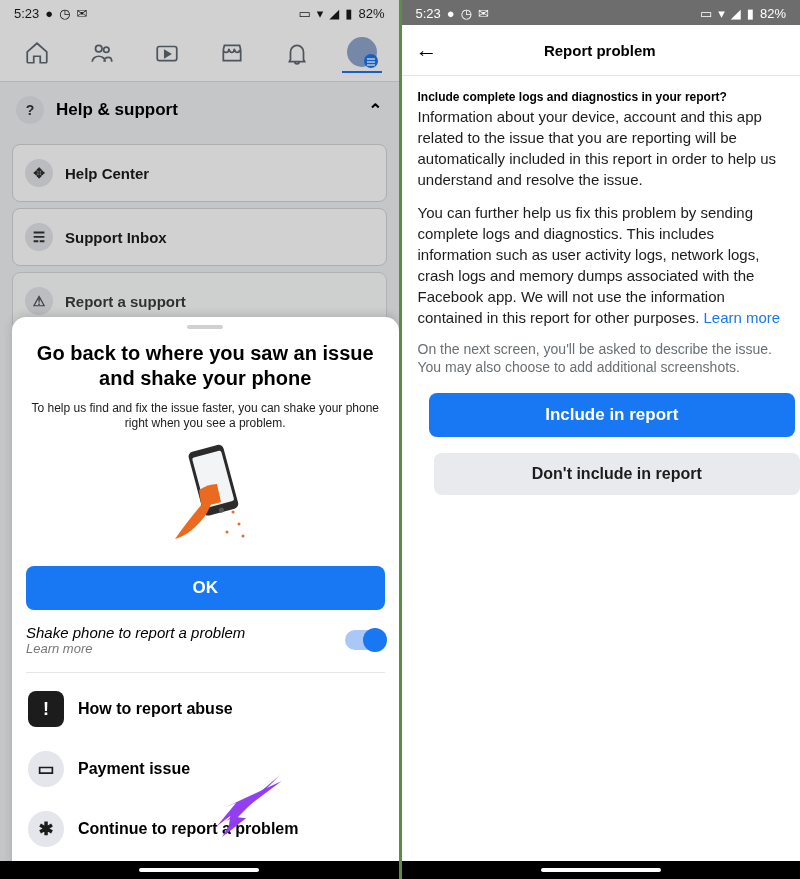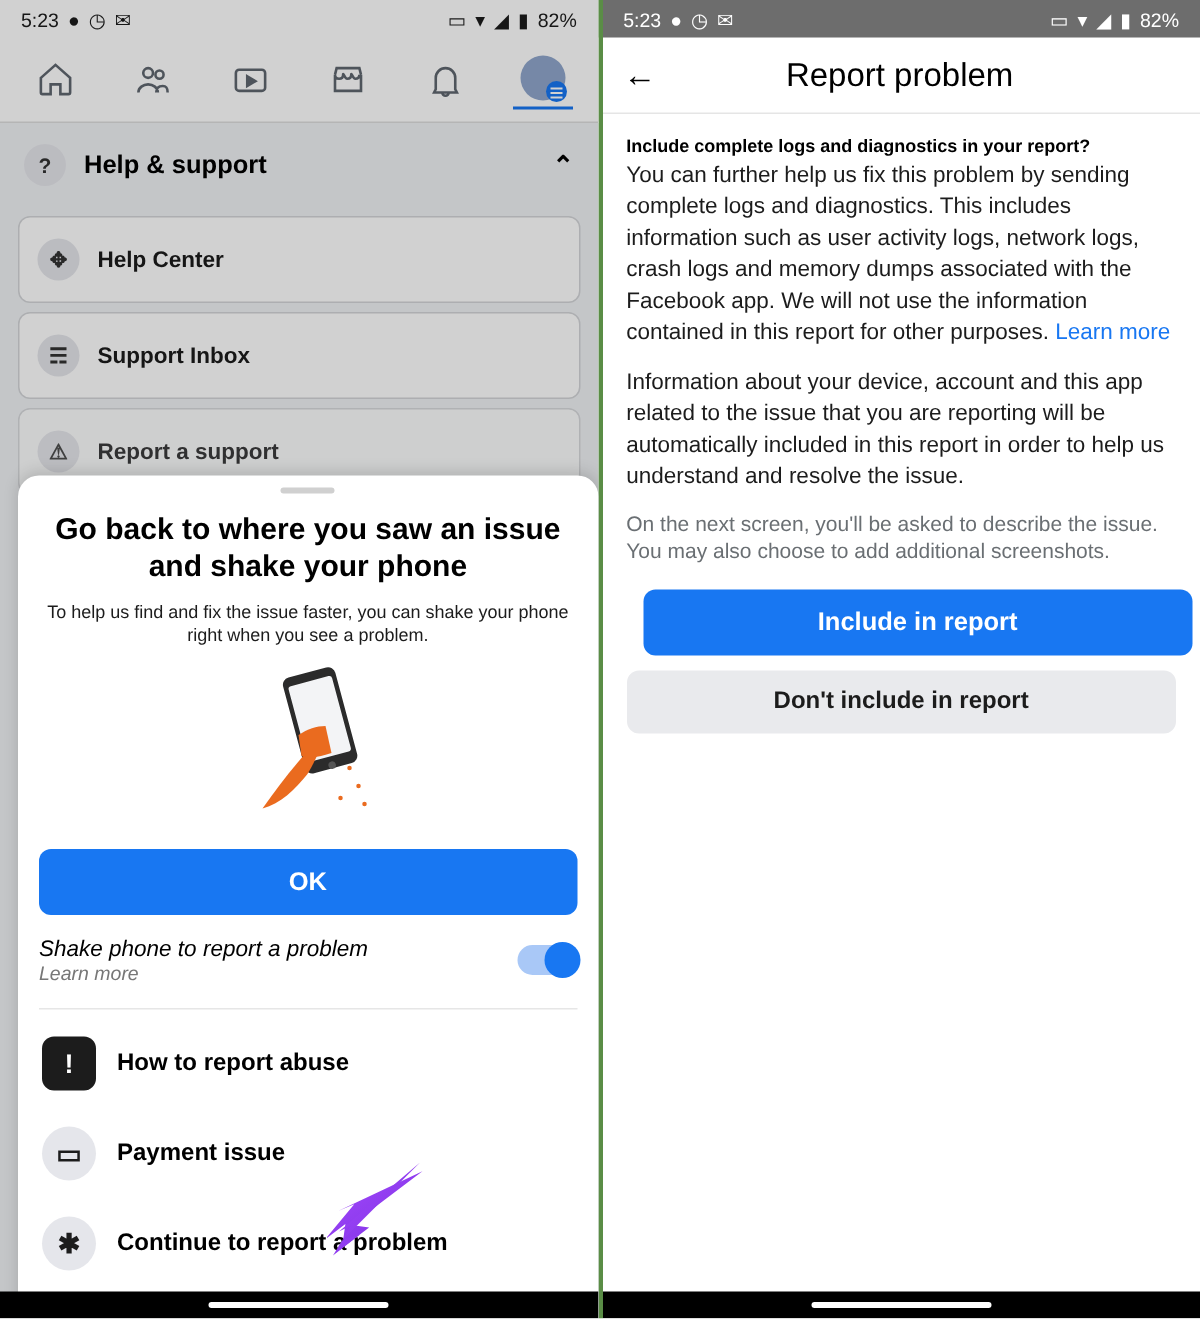--- a/index.html
+++ b/index.html
@@ -37,21 +37,21 @@
   .sheet-divider { height:1px; background:#e6e6e6; margin:6px 14px; }
   .action-row { display:flex; align-items:center; gap:14px; padding:12px 16px; font-size:16px; font-weight:600; }
   .action-icn { width:36px;height:36px;border-radius:50%;background:#e5e6eb;display:flex;align-items:center;justify-content:center;color:#1c1c1c; font-size:18px;}
   .arrow-annot { position:absolute; bottom:40px; left:218px; width:68px; height:68px; z-index:20; pointer-events:none;}
   .gesture-bar { position:absolute; bottom:0; left:0; right:0; height:18px; background:#000; z-index:30; display:flex;justify-content:center;align-items:center;}
   .gesture-bar::after{content:"";width:120px;height:4px;background:#fff;border-radius:2px;}
   
   .r-status { background:#6d6d6d; color:#fff; }
   .r-header { display:flex; align-items:center; padding:12px 14px; border-bottom:1px solid #e5e5e5; }
   .back-icn { font-size:22px; font-weight:600; }
-  .r-title { flex:1; text-align:center; font-size:22px; font-weight:400; margin-left:-24px;}
+  .r-title { flex:1; text-align:center; font-size:15px; font-weight:700; margin-left:-24px;}
   .r-body { padding:14px 16px; }
   .r-heading { font-size:12px; font-weight:700; margin-bottom:0; line-height:1.3;}
   .r-para { font-size:15px; color:#1c1c1c; margin-bottom:12px; line-height:1.4;}
   .r-para .link{ color:#1877f2; }
   .r-hint { font-size:14px; color:#6a6f73; line-height:1.35; margin-bottom:16px;}
 </style>
 </head>
 <body>
 
 <div class="wrap">
@@ -208,25 +208,25 @@
       </div>
     </div>
 
     <div class="r-header">
       <span class="back-icn">←</span>
       <span class="r-title">Report problem</span>
     </div>
 
     <div class="r-body">
       <div class="r-heading">Include complete logs and diagnostics in your report?</div>
+      <p class="r-para">Information about your device, account and this app related to the issue that you are reporting will be automatically included in this report in order to help us understand and resolve the issue.</p>
       <p class="r-para">
         <span>You can further help us fix this problem by sending complete logs and diagnostics. This includes information such as user activity logs, network logs, crash logs and memory dumps associated with the Facebook app. We will not use the information contained in this report for other purposes. </span><span class="link">Learn more</span>
       </p>
-      <p class="r-para">Information about your device, account and this app related to the issue that you are reporting will be automatically included in this report in order to help us understand and resolve the issue.</p>
       <p class="r-hint">On the next screen, you'll be asked to describe the issue. You may also choose to add additional screenshots.</p>
       <button class="primary-btn" style="width:100%;margin:4px 11px 10px;">Include in report</button>
-      <button class="secondary-btn" style="width:100%;margin:0;">Don't include in report</button>
+      <button class="secondary-btn" style="width:100%;margin:16px;">Don't include in report</button>
     </div>
 
     <div class="gesture-bar"></div>
   </div>
 
 </div>
 
 </body></html>

